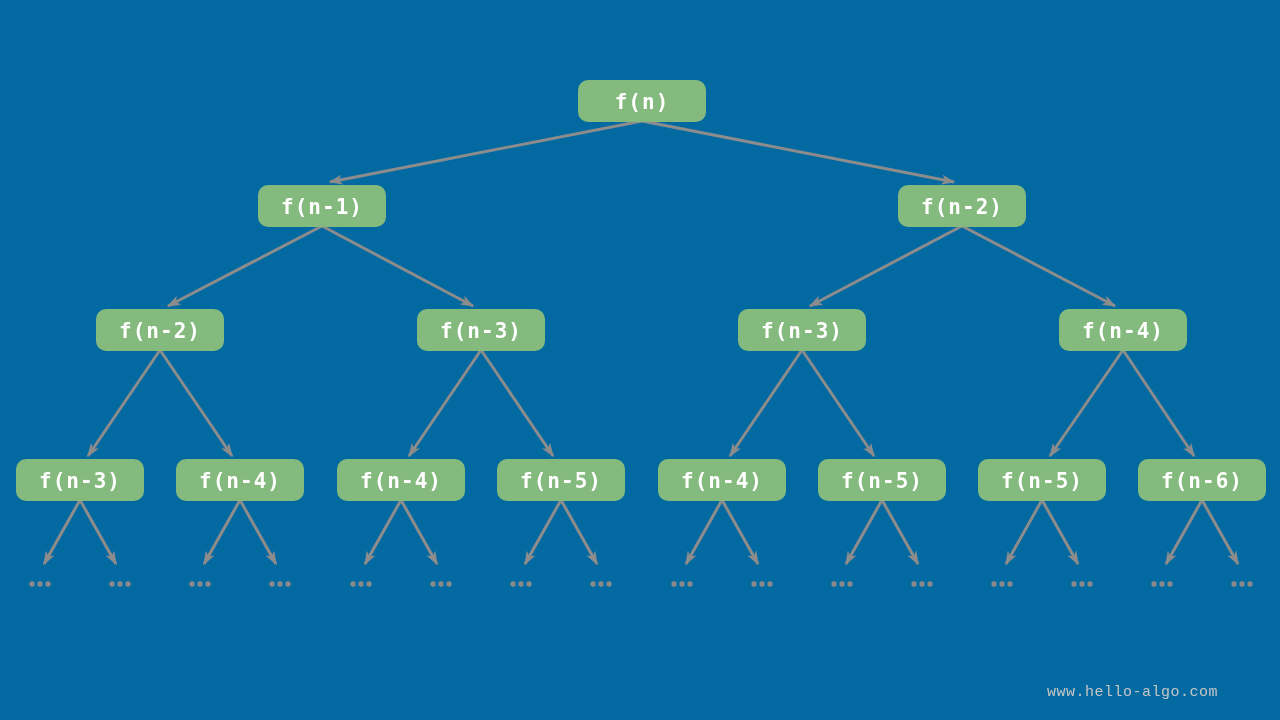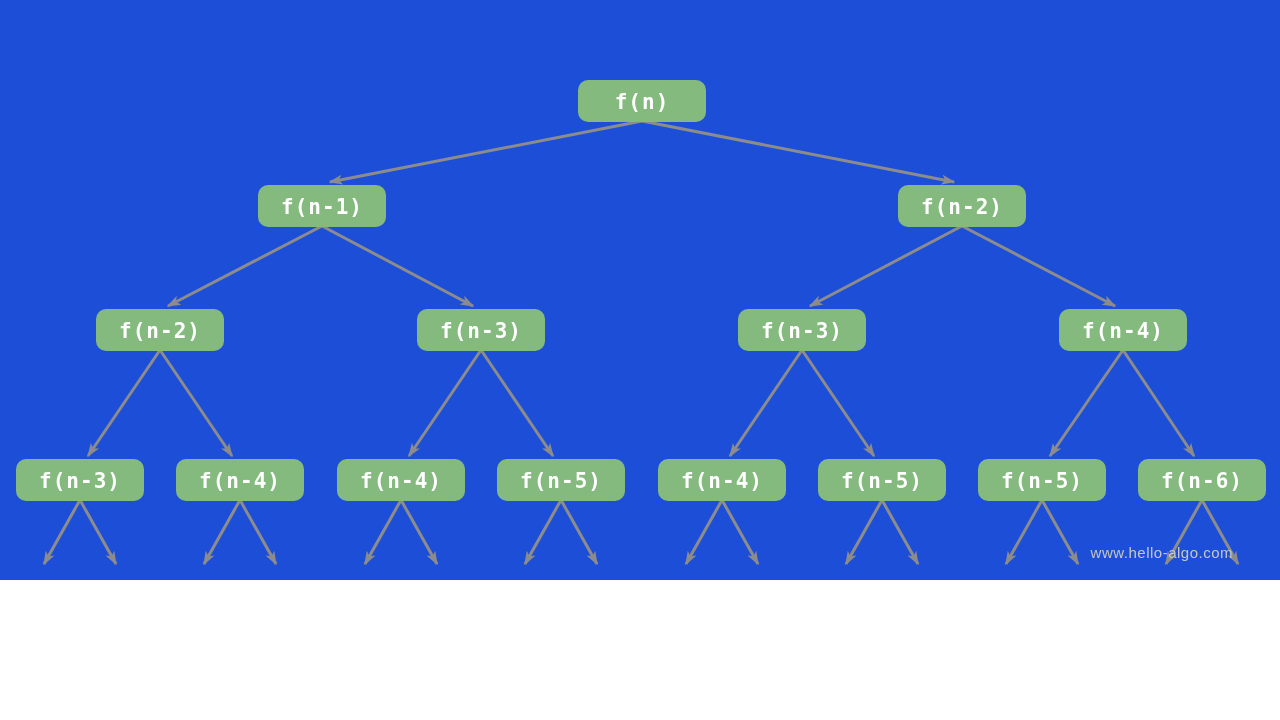--- a/index.html
+++ b/index.html
@@ -3,44 +3,44 @@
 <meta charset="utf-8">
 <style>
   html, body {
     margin: 0;
     padding: 0;
     background: #ffffff;
   }
   .stage {
     position: relative;
     width: 1280px;
-    height: 580px;
-    background: #1d4ed8;
+    height: 720px;
+    background: #0369a1;
     overflow: hidden;
     font-family: "DejaVu Sans Mono", monospace;
   }
   .stage svg {
     position: absolute;
     left: 0;
     top: 0;
     width: 1280px;
     height: 720px;
     display: block;
   }
   .node-label {
     font-family: "DejaVu Sans Mono", monospace;
     font-weight: bold;
     font-size: 21px;
     letter-spacing: 1px;
   }
   .watermark {
     position: absolute;
-    right: 47px;
+    right: 62px;
     bottom: 19px;
-    font-family: Liberation Sans, sans-serif;
+    font-family: Liberation Mono, monospace;
     font-size: 15px;
     letter-spacing: 0.5px;
     color: #c6c6c6;
     user-select: none;
   }
 </style>
 </head>
 <body>
 
 <div class="stage">

